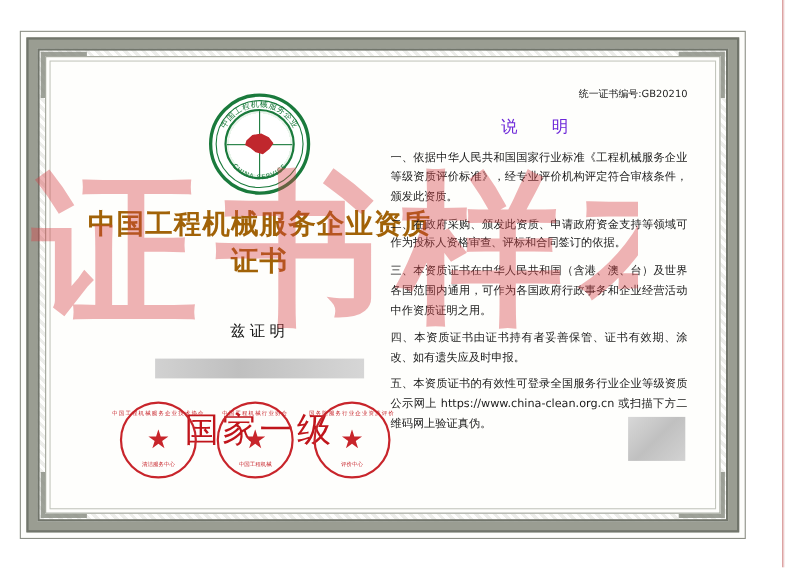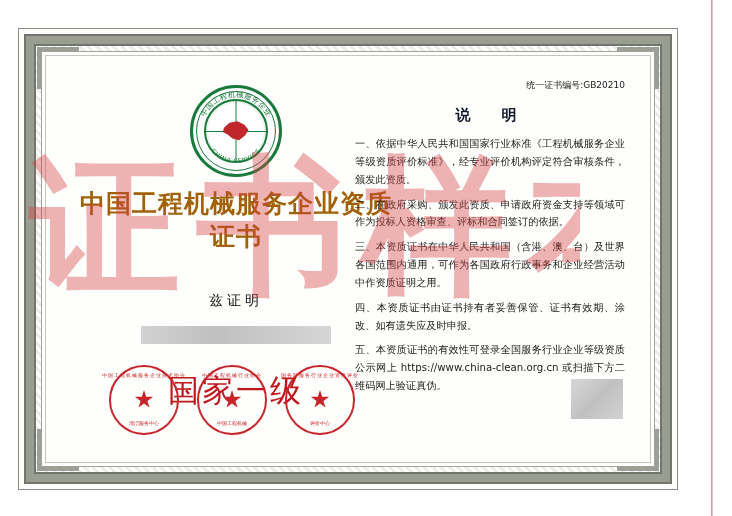--- a/index.html
+++ b/index.html
@@ -158,21 +158,21 @@
   .seal3{left:214px;top:0;}
 
   
   .right-col{
     position:absolute;right:0;top:0;width:270px;height:100%;
   }
   .cert-no{
     font-size:9px;color:#222;text-align:right;margin-top:2px;
   }
   .shuoming{
-    text-align:center;font-size:15px;font-weight:bold;color:#0f172a;
+    text-align:center;font-size:15px;font-weight:normal;color:#6d28d9;
     letter-spacing:8px;margin:14px 0 10px 0;
   }
   .para{
     font-size:10.2px;color:#1a1a1a;line-height:1.75;text-align:justify;
     text-indent:0;margin-bottom:7px;
     font-family:"DejaVu Sans","Liberation Sans",sans-serif;
   }
   .qr{
     position:absolute;right:2px;bottom:26px;width:52px;height:40px;
     background:linear-gradient(135deg,#d6d6d6,#bdbdbd 50%,#d0d0d0);

